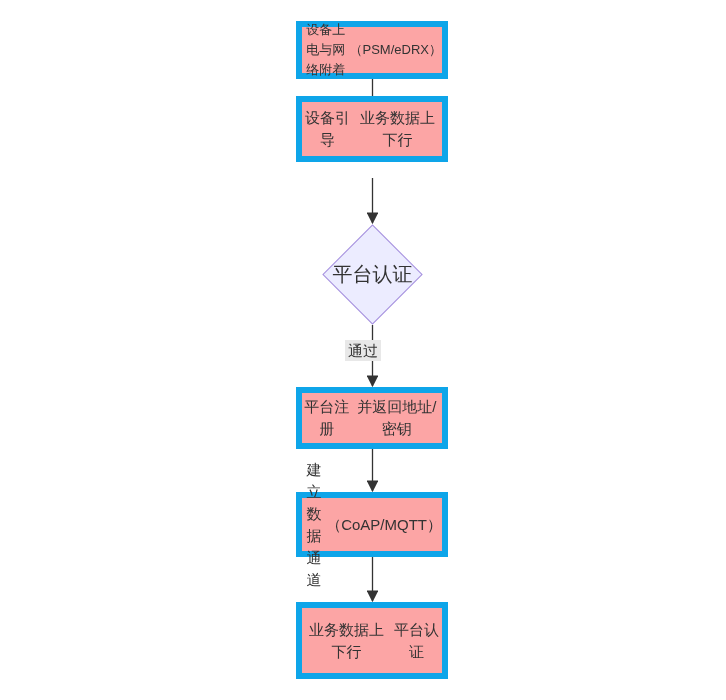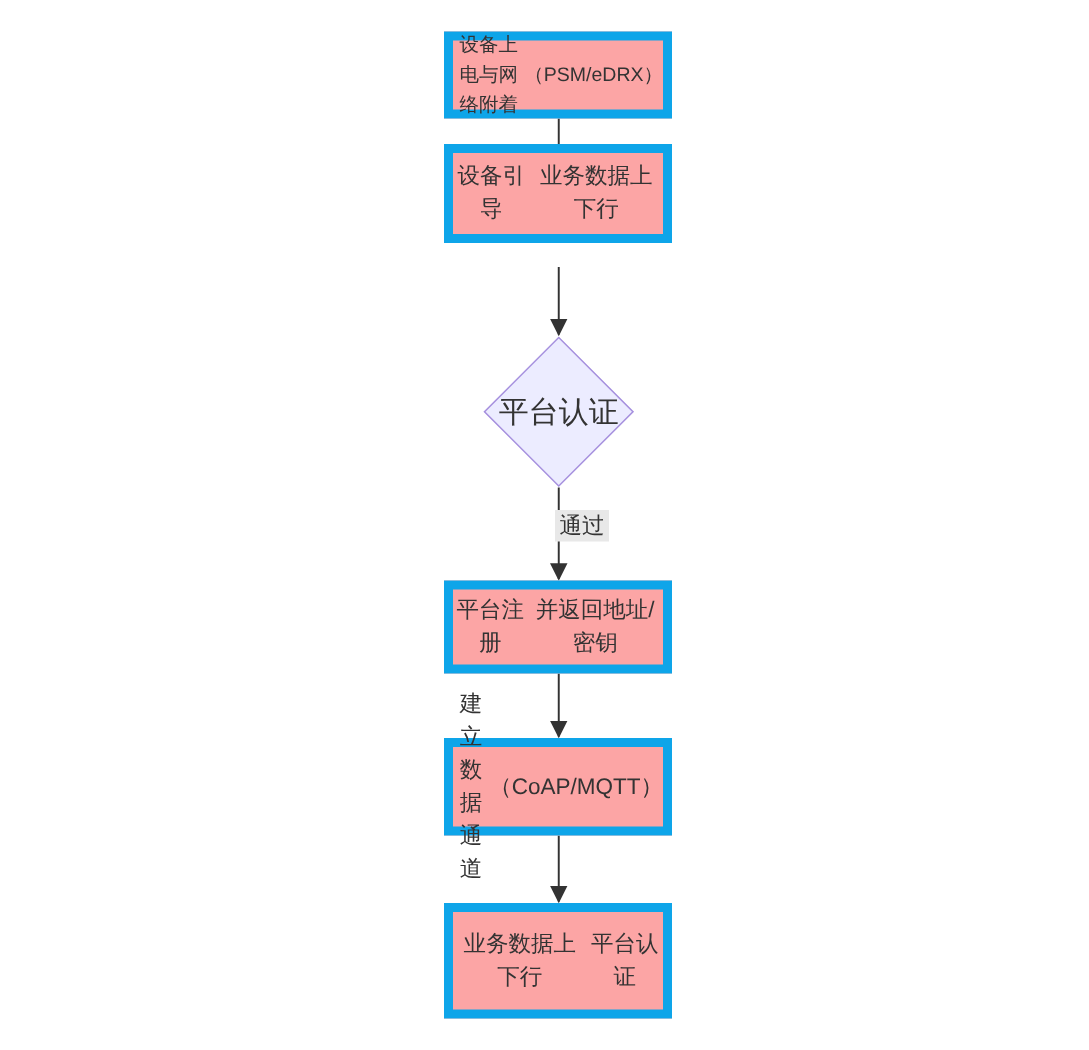--- a/index.html
+++ b/index.html
@@ -66,21 +66,21 @@
     width: 151px; height: 71px;
     display: flex;
     align-items: center;
     justify-content: center;
     color: #333333;
     font-size: 20px;
   }
 
   .edge-label {
     position: absolute;
-    left: 388px;
+    left: 363px;
     top: 340px;
     transform: translateX(-50%);
     background: #E8E8E8;
     color: #333333;
     font-size: 15px;
     line-height: 21px;
     padding: 0 3px;
     white-space: nowrap;
   }
 </style>

